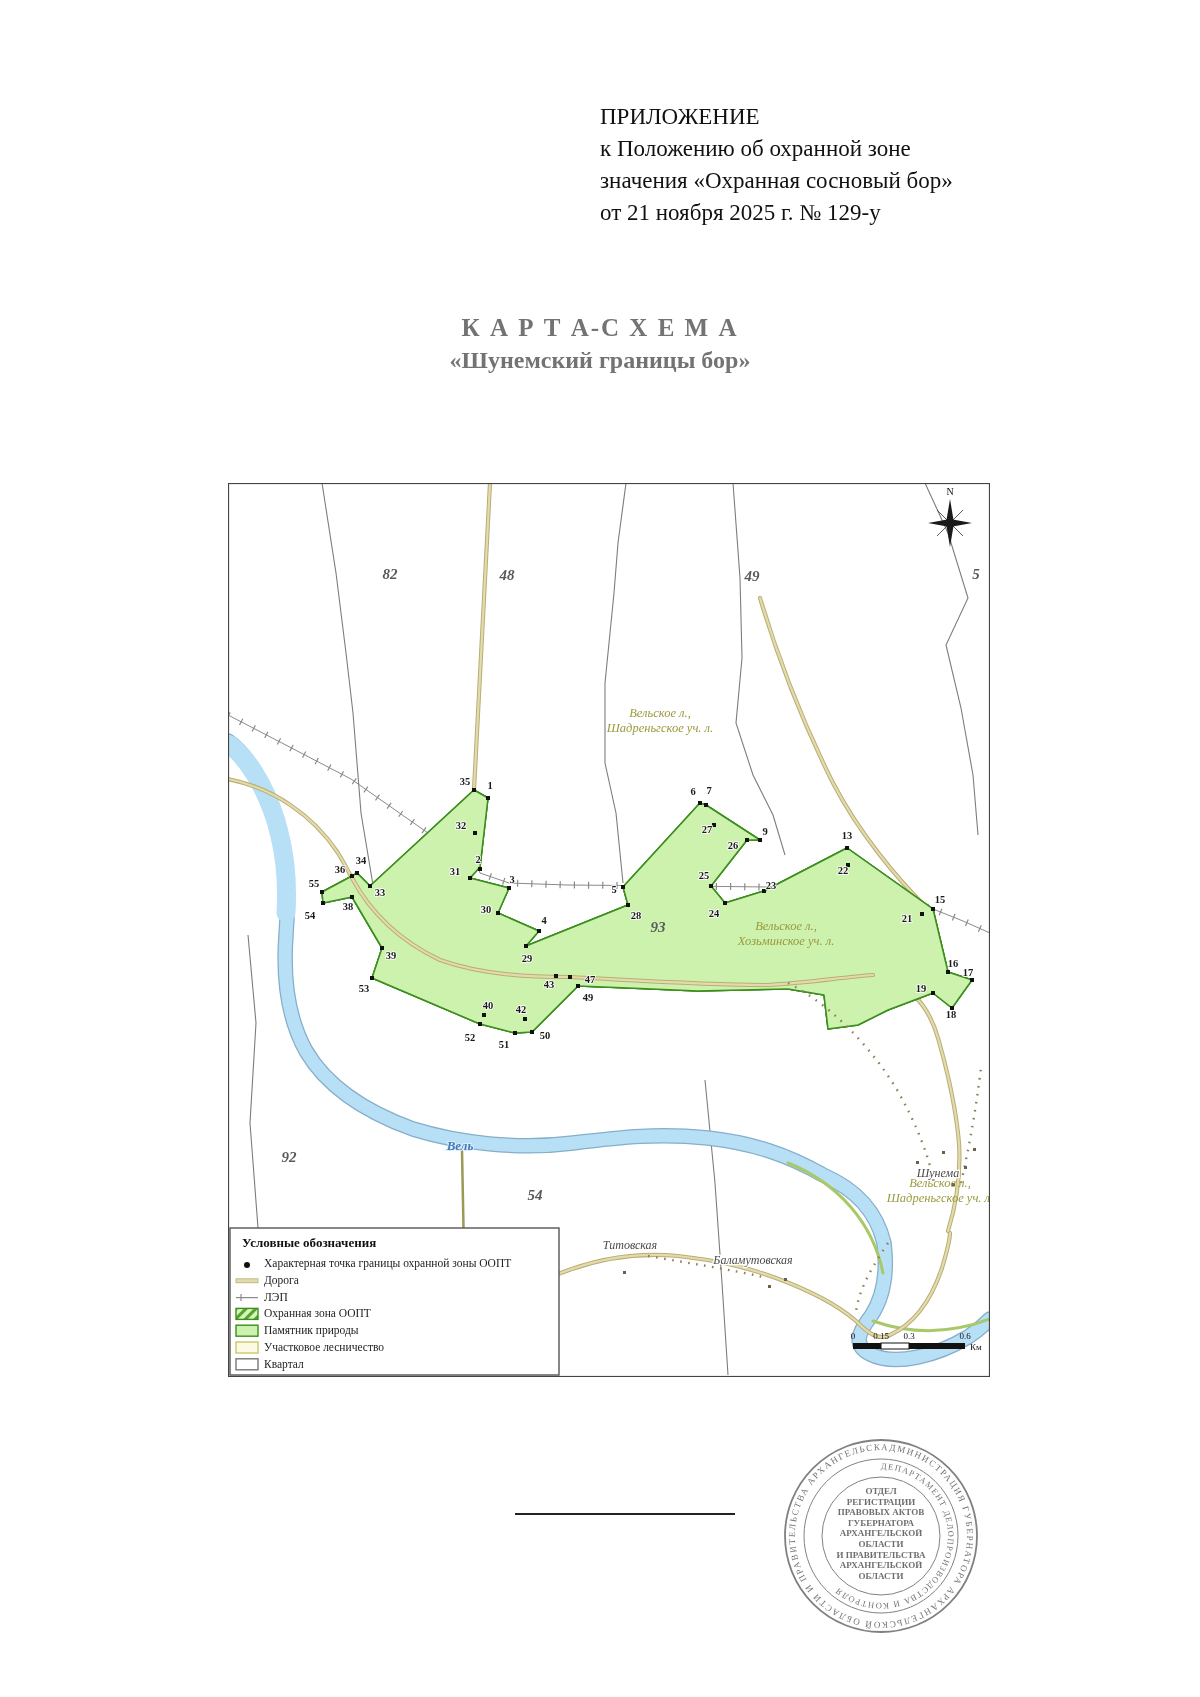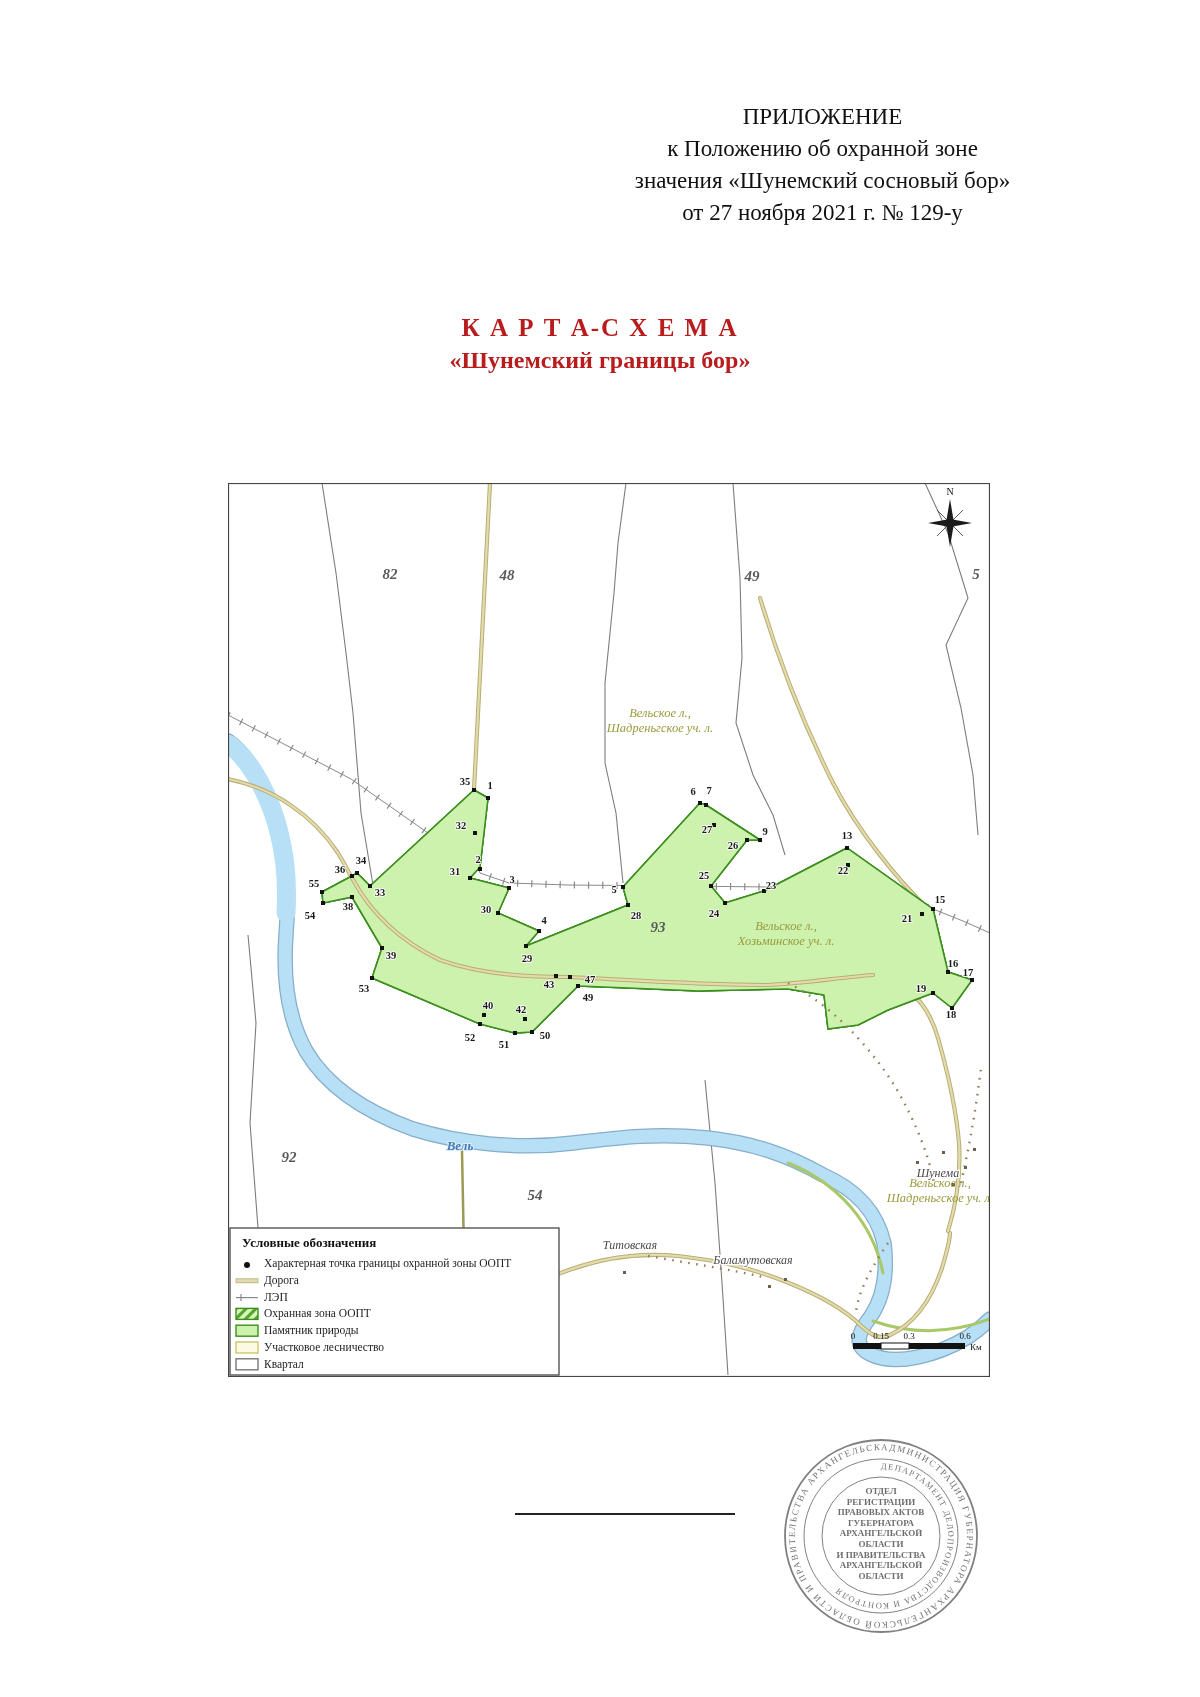--- a/index.html
+++ b/index.html
@@ -1,37 +1,37 @@
 <!DOCTYPE html>
 <html><head>
 <meta charset="utf-8">
 <style>
   html,body{margin:0;padding:0;background:#e8e8e8;}
   .page{position:relative;width:1200px;height:1697px;margin:0 auto;background:#ffffff;
         font-family:"Liberation Serif","DejaVu Serif",serif;overflow:hidden;}
-  .hdr{position:absolute;left:600px;top:101px;width:445px;text-align:center;
+  .hdr{position:absolute;left:600px;top:101px;width:445px;text-align:left;
        font-size:23px;line-height:32px;color:#111;}
   .ttl{position:absolute;left:0;top:312px;width:100%;text-align:center;
-       font-weight:bold;font-size:24px;line-height:32px;color:#b91c1c;}
+       font-weight:bold;font-size:24px;line-height:32px;color:#737373;}
   .ttl .t1{letter-spacing:2px;font-size:25px;}
   .mapwrap{position:absolute;left:228px;top:483px;width:762px;height:894px;}
   svg text{font-family:"Liberation Serif","DejaVu Serif",serif;}
   .sigline{position:absolute;left:515px;top:1513px;width:220px;border-top:2px solid #222;}
   .stampwrap{position:absolute;left:781px;top:1436px;width:200px;height:200px;opacity:.85;}
 </style>
 </head>
 <body>
 
 <div class="page">
 
   <div class="hdr">
     <div>ПРИЛОЖЕНИЕ</div>
     <div>к Положению об охранной зоне</div>
-    <div>значения «Шунемский сосновый бор»</div>
-    <div>от 27 ноября 2021 г. № 129-у</div>
+    <div>значения «Охранная сосновый бор»</div>
+    <div>от 21 ноября 2025 г. № 129-у</div>
   </div>
 
   <div class="ttl">
     <div class="t1">К А Р Т А-С Х Е М А</div>
     <div>«Шунемский границы бор»</div>
   </div>
 
   <div class="mapwrap">
   <svg id="mapsvg" width="762" height="894" viewBox="0 0 762 894">
     <defs>

